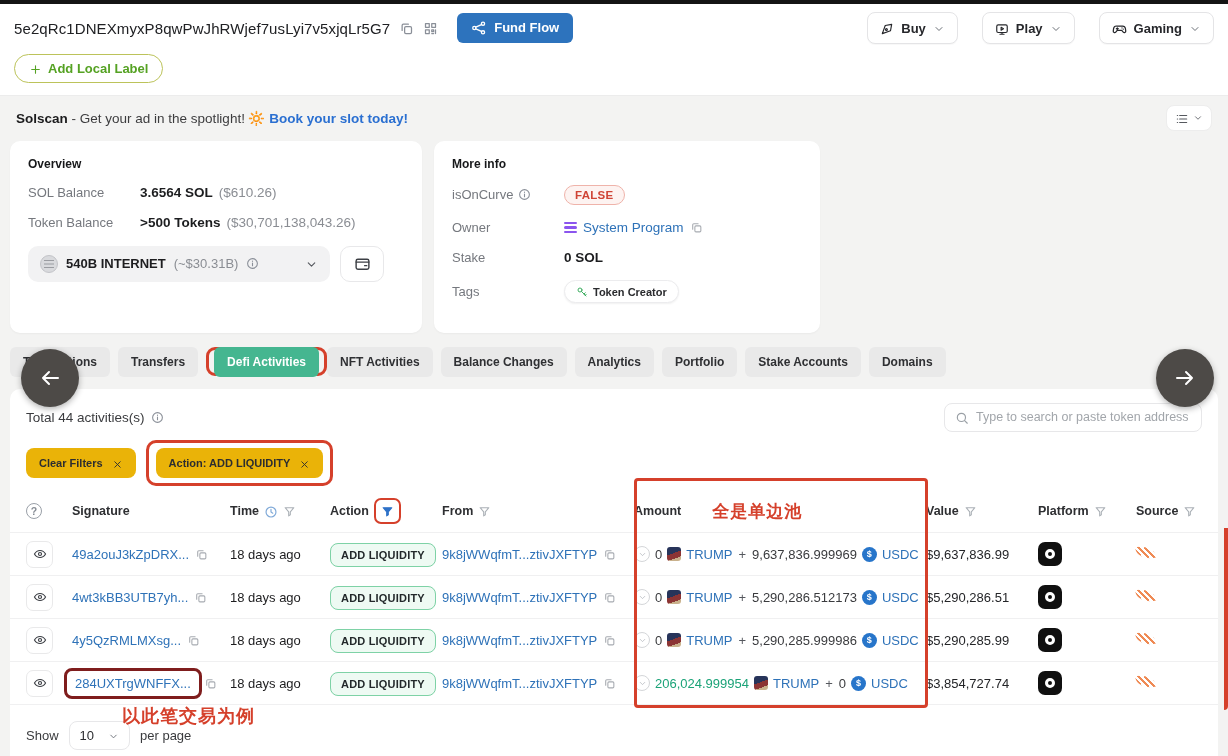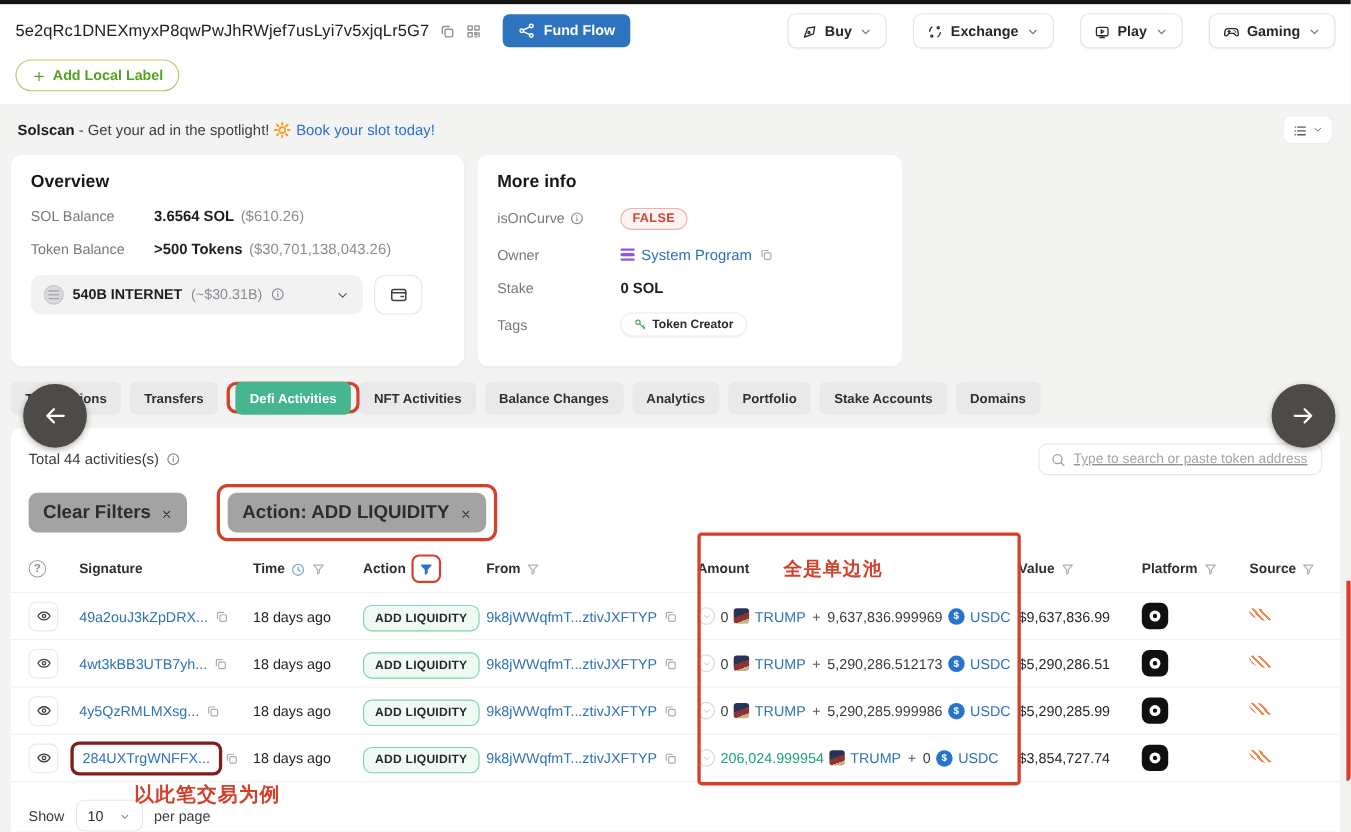--- a/index.html
+++ b/index.html
@@ -28,27 +28,27 @@
   .hdr-right { display:flex; gap:24px; }
   .nav-btn { background:#fff; border:1px solid #e4e4e6; border-radius:8px; padding:7px 12px; font-size:13px; font-weight:bold; color:#26272b; display:inline-flex; align-items:center; gap:7px; cursor:pointer; box-shadow:0 1px 1px rgba(0,0,0,.03); font-family:inherit; }
   .nav-btn .chev { color:#6b7077; }
   .label-row { background:#fff; padding:4px 14px 12px; border-bottom:1px solid #ececec; }
   .btn-addlabel { background:#fff; border:1px solid #bcc35a; color:#55a223; border-radius:15px; padding:6px 14px; font-size:13px; font-weight:bold; display:inline-flex; align-items:center; gap:6px; cursor:pointer; font-family:inherit; }
 
   
   .ad-row { display:flex; align-items:center; justify-content:space-between; padding:9px 16px 8px; }
   .ad-text { font-size:13.5px; color:#3c3c3e; }
   .ad-text b { color:#1b1b1d; }
-  .ad-link { color:#2a6fd1; font-weight:normal; }
+  .ad-link { color:#2a6fd1; font-weight:bold; }
   .list-btn { background:#fff; border:1px solid #ededed; border-radius:8px; padding:4px 8px; display:inline-flex; align-items:center; gap:4px; cursor:pointer; color:#55585e; }
 
   
   .cards { display:flex; gap:12px; margin:2px 10px 0; }
   .card { background:#fff; border-radius:10px; padding:16px 18px; box-shadow:0 1px 2px rgba(0,0,0,.04); height:192px; }
-  .card h3 { font-size:16px; font-weight:bold; color:#17181a; margin-bottom:14px; }
+  .card h3 { font-size:12px; font-weight:bold; color:#17181a; margin-bottom:14px; }
   .card-overview { width:412px; }
   .card-moreinfo { width:386px; }
   .card-misc { flex:1; position:relative; }
   .kv { display:flex; align-items:center; margin-bottom:15px; }
   .kv .k { width:112px; color:#75787e; font-size:13px; flex-shrink:0; display:inline-flex; align-items:center; gap:5px;}
   .kv .v { font-size:13.5px; color:#1c1d1f; display:inline-flex; align-items:center; gap:6px; }
   .kv .v b { font-weight:bold; }
   .muted { color:#8a8d93; font-weight:normal; }
   .token-selector-row { display:flex; gap:10px; margin-top:16px; }
   .token-selector { background:#f2f2f3; border-radius:10px; padding:9px 12px; display:flex; align-items:center; gap:8px; width:302px; cursor:pointer; }
@@ -75,26 +75,26 @@
   .tabs-row { display:flex; gap:8px; margin:14px 10px 0; align-items:center; }
   .tab { background:#e9e9e9; border-radius:6px; padding:8px 13px; font-size:12px; font-weight:bold; color:#2f3033; cursor:pointer; white-space:nowrap; }
   .tab.active { background:#45b690; color:#fff; }
   .red-wrap-tab { border:3px solid #d5402b; border-radius:9px; padding:4px 5px; margin:-7px -8px -7px 0; }
 
   
   .main-card { background:#fff; border-radius:10px; margin:12px 10px 0; padding-bottom:2px; min-height:360px; }
   .table-topbar { display:flex; align-items:center; justify-content:space-between; padding:14px 16px 10px; }
   .total-text { font-size:13.5px; color:#3a3b3e; display:flex; align-items:center; gap:6px; }
   .search-box { display:flex; align-items:center; gap:7px; border:1px solid #e7e7e9; border-radius:8px; padding:6px 10px; width:258px; color:#9aa0a6; }
-  .search-box input { border:none; outline:none; font-size:12.5px; width:100%; color:#737373; font-family:inherit; background:transparent;text-decoration:underline; }
+  .search-box input { border:none; outline:none; font-size:12.5px; width:100%; color:#0c4a6e; font-family:inherit; background:transparent; }
   .search-box input::placeholder { color:#a2a6ab; }
   .chips-row { display:flex; gap:10px; padding:6px 16px 12px; align-items:center; }
-  .chip { background:#a3a3a3; border-radius:8px; padding:8px 13px; font-size:17px; font-weight:bold; color:#2c2d30; display:inline-flex; align-items:center; gap:9px; cursor:pointer; }
+  .chip { background:#eab308; border-radius:8px; padding:8px 13px; font-size:11px; font-weight:bold; color:#2c2d30; display:inline-flex; align-items:center; gap:9px; cursor:pointer; }
   .chip .x { font-size:12px; font-weight:bold; }
-  .red-wrap-chip { border:3px solid #d5402b; border-radius:10px; padding:5px 7px; margin:-8px 17px; }
+  .red-wrap-chip { border:3px solid #d5402b; border-radius:10px; padding:5px 7px; margin:-8px 0; }
 
   
   .tbl { position:relative; }
   .t-head, .t-row { display:grid; grid-template-columns:46px 158px 100px 112px 192px 292px 112px 98px 1fr; align-items:center; padding:0 16px; }
   .t-head { height:42px; font-size:12.5px; font-weight:bold; color:#2e2f32; }
   .t-head .hcell { display:flex; align-items:center; gap:5px; }
   .funnel { color:#aab0b6; }
   .funnel.active svg.ic { fill:#2e72c8; stroke:#2e72c8; }
   .clock { color:#7fa9d8; }
   .qmark { border:1.5px solid #9aa0a8; color:#878d95; border-radius:50%; width:16px; height:16px; display:inline-flex; align-items:center; justify-content:center; font-size:10.5px; font-weight:bold; }
@@ -267,29 +267,20 @@
       <span class="icon"><svg class="ic" style="width:14px;height:14px">
             <use href="#s-tag"></use>
           </svg></span>
       <span>Buy</span>
       <span class="chev"><svg class="ic" style="width:12px;height:12px">
             <use href="#s-chev"></use>
           </svg></span>
     </button>
     <button class="nav-btn">
       <span class="icon"><svg class="ic" style="width:14px;height:14px">
-            <use href="#s-swap"></use>
-          </svg></span>
-      <span>Exchange</span>
-      <span class="chev"><svg class="ic" style="width:12px;height:12px">
-            <use href="#s-chev"></use>
-          </svg></span>
-    </button>
-    <button class="nav-btn">
-      <span class="icon"><svg class="ic" style="width:14px;height:14px">
             <use href="#s-play"></use>
           </svg></span>
       <span>Play</span>
       <span class="chev"><svg class="ic" style="width:12px;height:12px">
             <use href="#s-chev"></use>
           </svg></span>
     </button>
     <button class="nav-btn">
       <span class="icon"><svg class="ic" style="width:15px;height:15px">
             <use href="#s-pad"></use>

